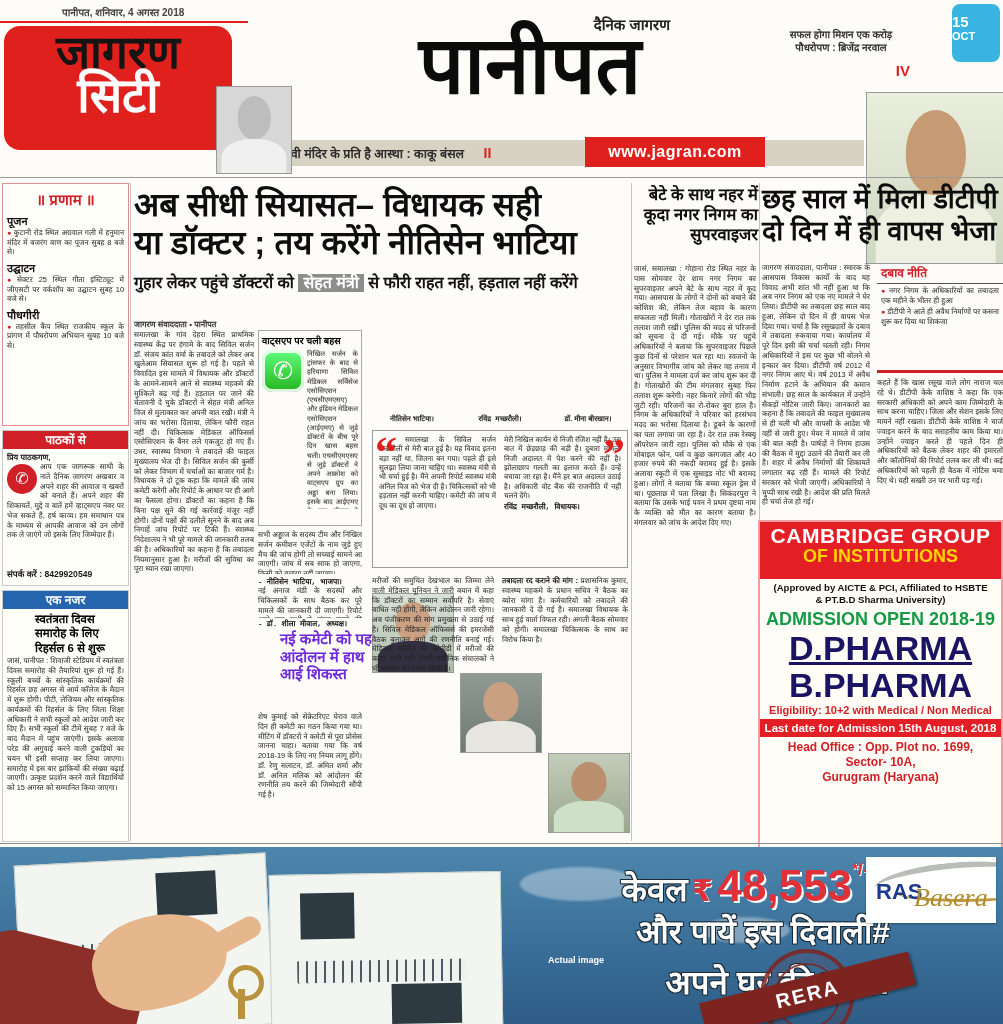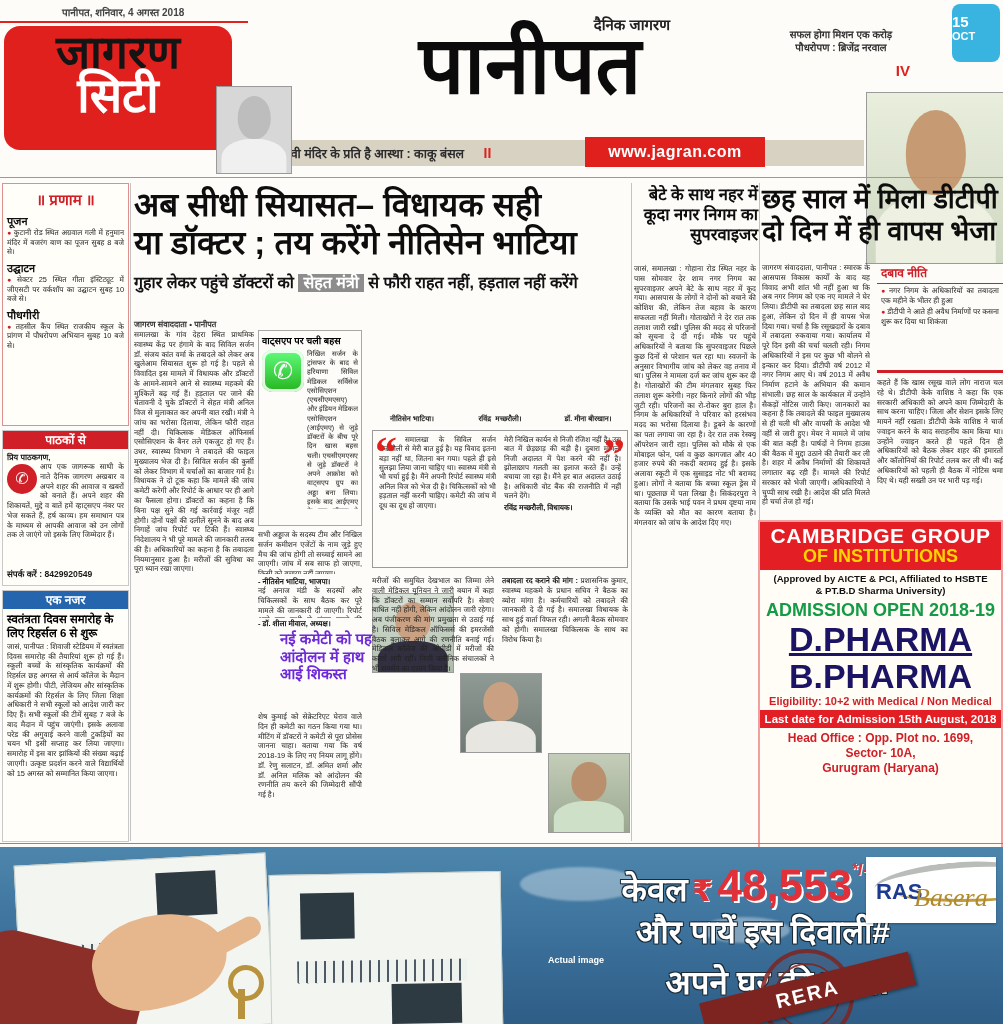--- a/index.html
+++ b/index.html
@@ -48,21 +48,21 @@
   .bt{color:#d01f26;font-size:7px;margin-right:2px;}
   .readers-box{left:2px;top:430px;width:127px;height:156px;padding:0;}
   .red-bar{background:#d01f26;color:#fff;font-size:12px;font-weight:bold;text-align:center;height:18px;line-height:18px;}
   .blue-bar{background:#2565ae;color:#fff;font-size:12px;font-weight:bold;text-align:center;height:18px;line-height:18px;}
   .readers-body{padding:2px 4px;}
   .greet{font-size:8px;font-weight:900;}
   .phone-badge{float:left;width:30px;height:30px;border-radius:50%;background:#d01f26;color:#fff;text-align:center;
                line-height:30px;font-size:16px;margin:2px 3px 1px 0;}
   .contact{font-size:8.6px;font-weight:900;margin-top:2px;}
   .glance-box{left:2px;top:590px;width:127px;height:252px;padding:0;}
-  .glance-headline{font-size:11.5px;font-weight:900;line-height:1.25;padding:3px 4px 1px 4px;color:#000;}
+  .glance-headline{font-size:11.5px;font-weight:900;line-height:1.25;padding:3px 4px 1px 4px;color:#000;margin-left:28px;}
   .glance-body{padding:0 4px;}
   
   .h1{left:134px;width:496px;font-size:33px;font-weight:900;color:#0d0d0d;white-space:nowrap;line-height:1.0;}
   .subhead{left:134px;top:271px;width:496px;font-size:16px;font-weight:900;color:#111;white-space:nowrap;}
   .chip{background:#8d8d8d;color:#fff;padding:0 5px 1px 5px;}
   .byline{left:134px;top:318px;font-size:8px;font-weight:bold;color:#333;}
   .wa-box{left:258px;top:330px;width:104px;height:196px;border:1px solid #a8a8a8;box-sizing:border-box;padding:3px;}
   .wa-title{font-size:9.5px;font-weight:900;color:#000;margin-bottom:2px;}
   .wa-icon{float:left;width:42px;height:42px;border-radius:10px;background:linear-gradient(180deg,#61fd7d,#25b41f);
            color:#fff;text-align:center;line-height:42px;font-size:24px;margin:1px 3px 1px 0;
@@ -70,34 +70,34 @@
   .photo{width:80px;height:78px;}
   .caption{width:80px;text-align:center;font-size:7.2px;font-weight:bold;color:#222;margin-top:1px;}
   .quote-box{left:372px;top:430px;width:256px;height:138px;border:1px solid #9a9a9a;box-sizing:border-box;padding:4px 6px;}
   .qmark{position:absolute;font-family:"Liberation Serif","DejaVu Serif",serif;color:#e0201d;font-size:44px;
          font-weight:900;line-height:1;}
   .q-open{left:2px;top:0px;}
   .q-close{right:2px;top:2px;}
   .qcols{display:flex;gap:8px;height:100%;}
   .qcol{flex:1;font-size:7.2px;line-height:1.3;text-align:justify;color:#222;overflow:hidden;}
   .qcol:first-child{text-indent:26px;}
-  .attr{font-size:7.4px;font-weight:900;color:#111;margin-top:2px;}
+  .attr{font-size:7.4px;font-weight:900;color:#111;margin-top:2px;font-family:Liberation Mono, monospace;}
   .substory-head{left:258px;top:630px;width:104px;font-size:15px;font-weight:700;line-height:1.18;color:#6d28d9;margin-left:22px;}
   .lead{font-weight:900;}
   
   .canal-head{left:634px;top:184px;width:124px;font-size:16.5px;font-weight:900;line-height:1.22;color:#0d0d0d;text-align:right;}
   
   .dtp-head{left:762px;width:242px;font-size:27px;font-weight:900;color:#0d0d0d;white-space:nowrap;line-height:1.0;}
   .pressure-box{left:877px;top:263px;width:126px;height:110px;border-bottom:3px solid #d01f26;box-sizing:border-box;}
   .pressure-title{color:#d01f26;font-size:12px;font-weight:900;border-bottom:1px solid #555;padding:1px 4px 2px 4px;}
   .pressure-li{font-size:7.4px;line-height:1.3;padding:2px 4px 0 4px;text-align:justify;}
   
   .cam-ad{left:758px;top:520px;width:245px;height:333px;border:2px solid #f0a0a0;background:#fffdf6;
           box-sizing:border-box;text-align:center;overflow:hidden;}
-  .cam-banner{background:#e31e24;padding:3px 2px 4px 2px;}
+  .cam-banner{background:#e31e24;padding:3px 2px 13px 2px;}
   .cam-t1{color:#fff;font-size:21px;font-weight:900;letter-spacing:.5px;line-height:1.05;}
   .cam-t2{color:#ffd400;font-size:18px;font-weight:900;line-height:1.05;}
   .cam-approved{font-size:9.6px;font-weight:bold;color:#111;margin-top:3px;line-height:1.25;padding:0 4px;}
   .cam-admission{color:#159a46;font-size:18px;font-weight:900;margin-top:3px;}
   .cam-course{color:#1b1464;font-size:34px;font-weight:900;line-height:1.08;}
   .cam-course.u{text-decoration:underline;}
   .cam-elig{color:#d01f26;font-size:11px;font-weight:900;margin-top:1px;}
   .cam-lastdate{background:#e31e24;color:#fff;font-size:11.5px;font-weight:900;padding:3px 0;margin-top:3px;}
   .cam-office{color:#d01f26;font-size:12px;font-weight:900;line-height:1.25;margin-top:3px;padding:0 16px;}
   .cam-contact{color:#000;font-size:17px;font-weight:900;margin-top:2px;}

